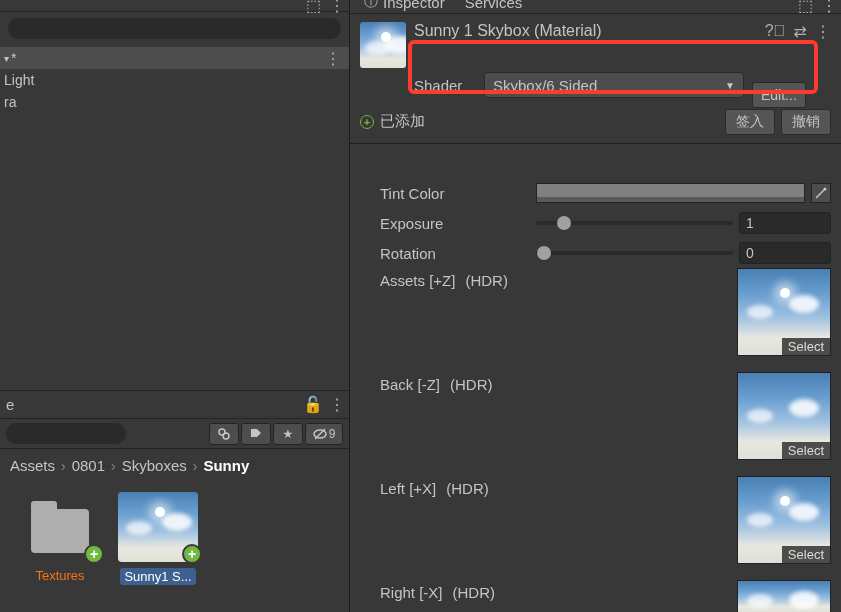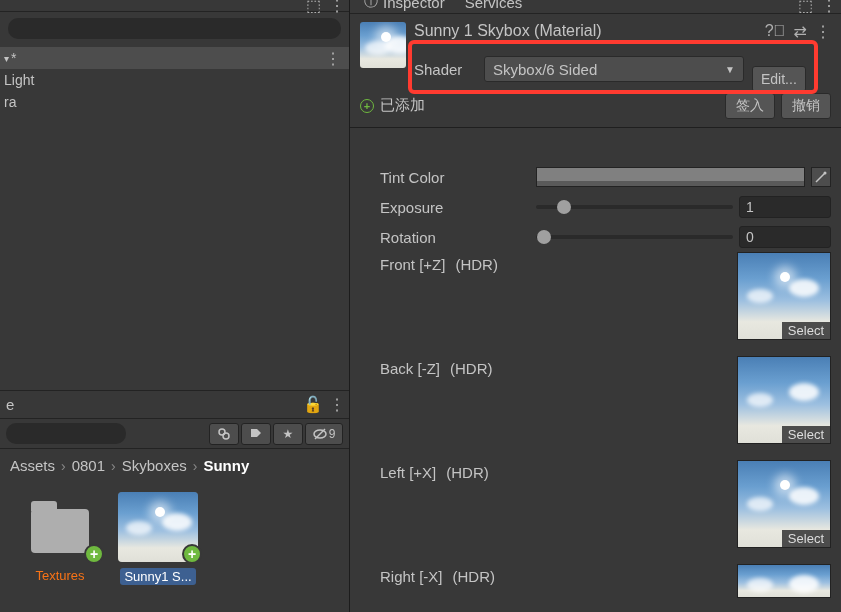--- a/index.html
+++ b/index.html
@@ -53,21 +53,21 @@
   .inspector-panel { position: absolute; left: 350px; top: 0; width: 491px; height: 612px; background: #383838; }
   .tabbar { height: 14px; background: #383838; display: flex; align-items: flex-end; padding: 0 4px; border-bottom: 1px solid #232323; position: relative; }
   .tab { padding: 0 10px 2px 10px; font-size: 15px; color: #c4c4c4; display: flex; align-items: center; gap: 5px; }
   .tab.active { background: #383838; }
   .tabbar .rt-icons { position: absolute; right: 4px; top: -4px; display: flex; gap: 8px; }
   
   .material-header { display: flex; align-items: flex-start; padding: 8px 10px 0 10px; position: relative; }
   .mat-preview { width: 46px; height: 46px; border-radius: 3px; overflow: hidden; flex-shrink: 0; margin-right: 8px; }
   .mat-preview .sky-thumb { width: 100%; height: 100%; border-radius: 0; }
   .mat-title-row { flex: 1; }
-  .mat-title { font-size: 16px; color: #c4c4c4; margin-bottom: 6px; }
+  .mat-title { font-size: 16px; color: #c4c4c4; margin-bottom: 22px; }
   .mat-icons { position: absolute; right: 10px; top: 8px; display: flex; gap: 8px; color: #c4c4c4; font-size: 16px; }
   
   .shader-row { display: flex; align-items: center; gap: 8px; margin-top: 2px; }
   .shader-label { font-size: 15px; width: 62px; }
   .shader-dropdown { flex: 1; background: #4d4d4d; border: 1px solid #2a2a2a; border-radius: 3px; padding: 4px 8px; font-size: 15px; color: #c4c4c4; display: flex; align-items: center; justify-content: space-between; height: 26px; max-width: 260px; }
   .shader-dropdown .chev { font-size: 10px; }
   .edit-btn { background: #555555; border: 1px solid #2a2a2a; border-radius: 3px; padding: 4px 8px; font-size: 14px; color: #c4c4c4; height: 26px; margin-top: 20px; }
   
   
   .red-box { position: absolute; left: 58px; top: 40px; width: 410px; height: 54px; border: 4px solid #ff3b30; border-radius: 6px; pointer-events: none; z-index: 10; }
@@ -268,21 +268,21 @@
     <div class="prop-control">
       <div class="slider-track">
         <div class="slider-knob" style="left:4%"></div>
       </div>
       <input class="num-input" value="0" style="">
     </div>
   </div>
 
   <div class="tex-row">
     <div class="tex-label">
-      <span>Front [+Z]</span>
+      <span>Assets [+Z]</span>
       <span>(HDR)</span>
     </div>
     <div class="tex-thumb-wrap">
       <div class="tex-thumb">
         <div class="sky-thumb">
             <div class="sun"></div>
           </div>
         <div class="select-label">Select</div>
       </div>
     </div>

